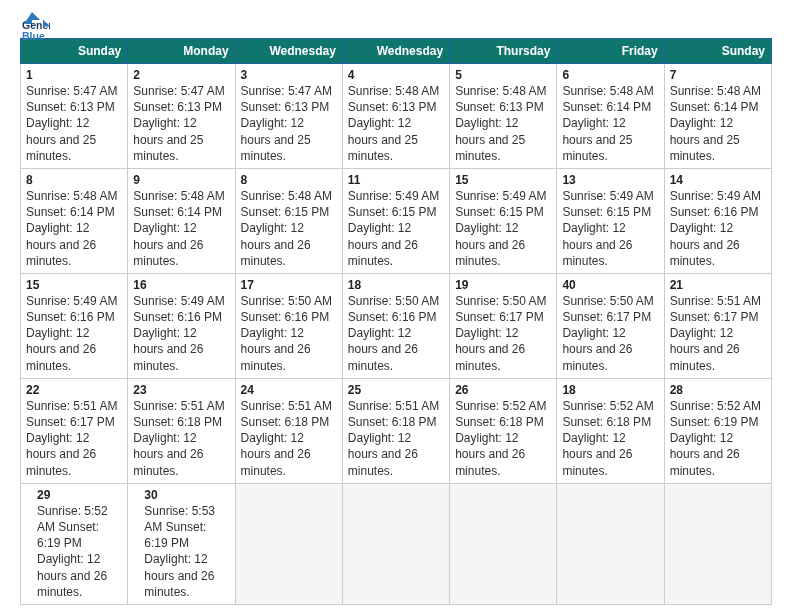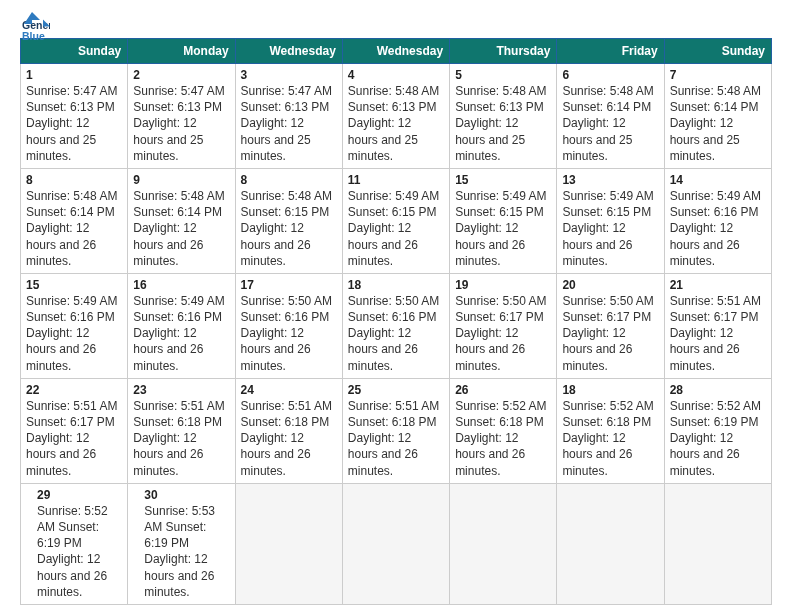--- a/index.html
+++ b/index.html
@@ -261,21 +261,21 @@
 and 26 minutes.</div>
           </td>
           <td>
             <span class="day-num">19</span>
             <div class="day-info">Sunrise: 5:50 AM
 Sunset: 6:17 PM
 Daylight: 12 hours
 and 26 minutes.</div>
           </td>
           <td>
-            <span class="day-num">20</span>
+            <span class="day-num">40</span>
             <div class="day-info">Sunrise: 5:50 AM
 Sunset: 6:17 PM
 Daylight: 12 hours
 and 26 minutes.</div>
           </td>
           <td>
             <span class="day-num">21</span>
             <div class="day-info">Sunrise: 5:51 AM
 Sunset: 6:17 PM
 Daylight: 12 hours

